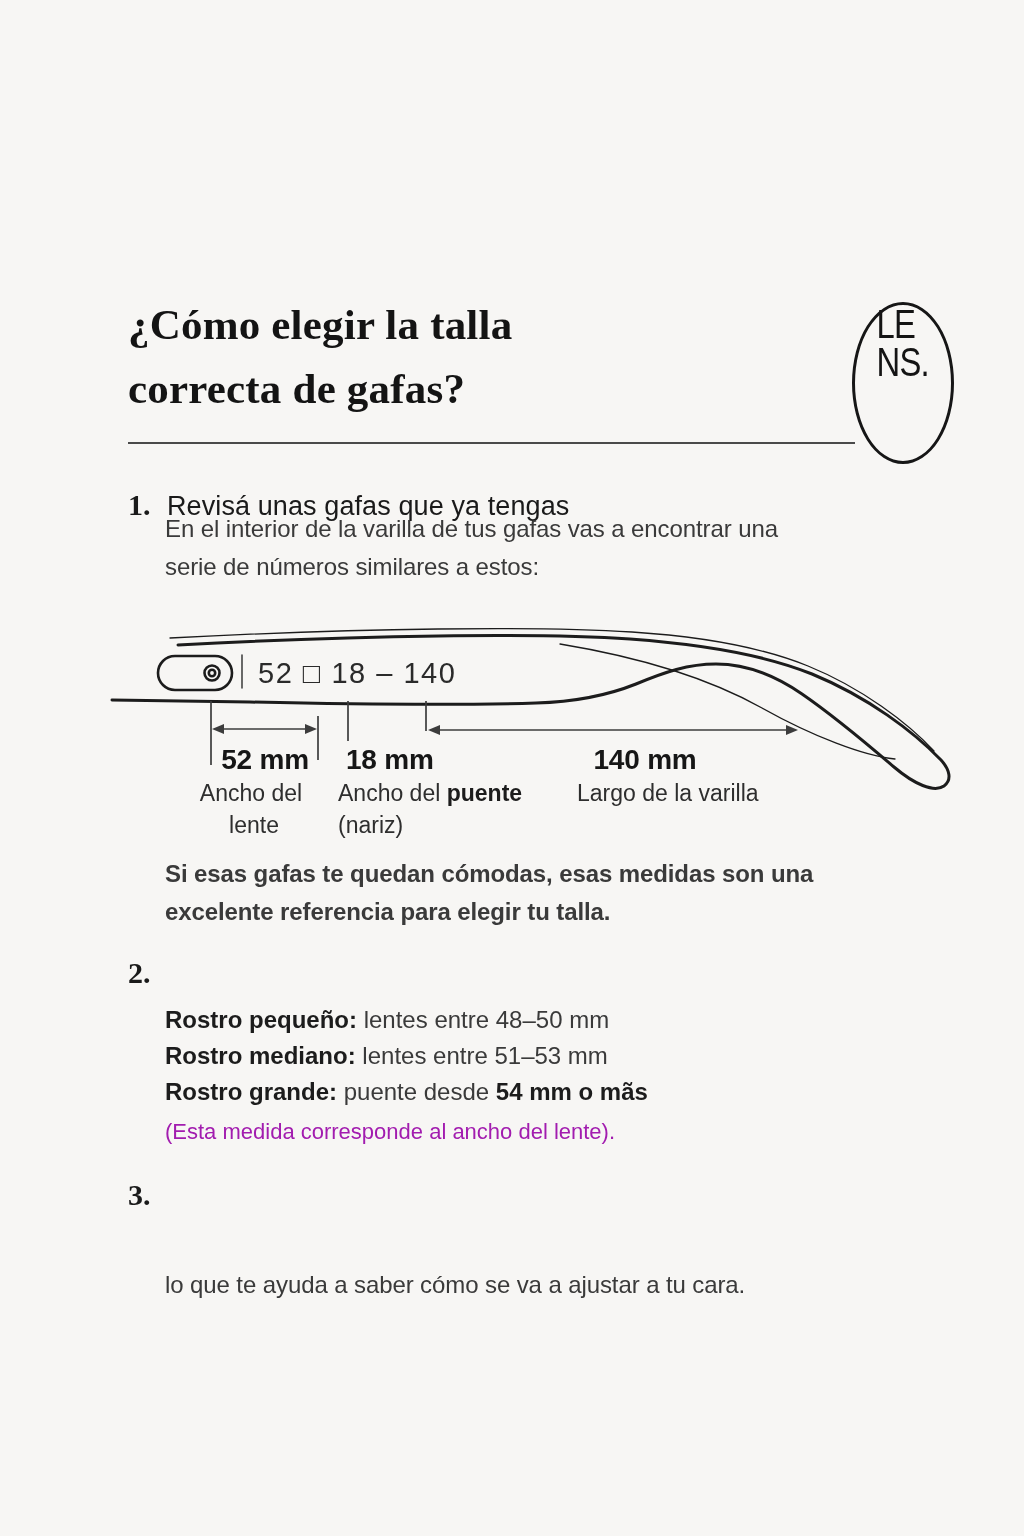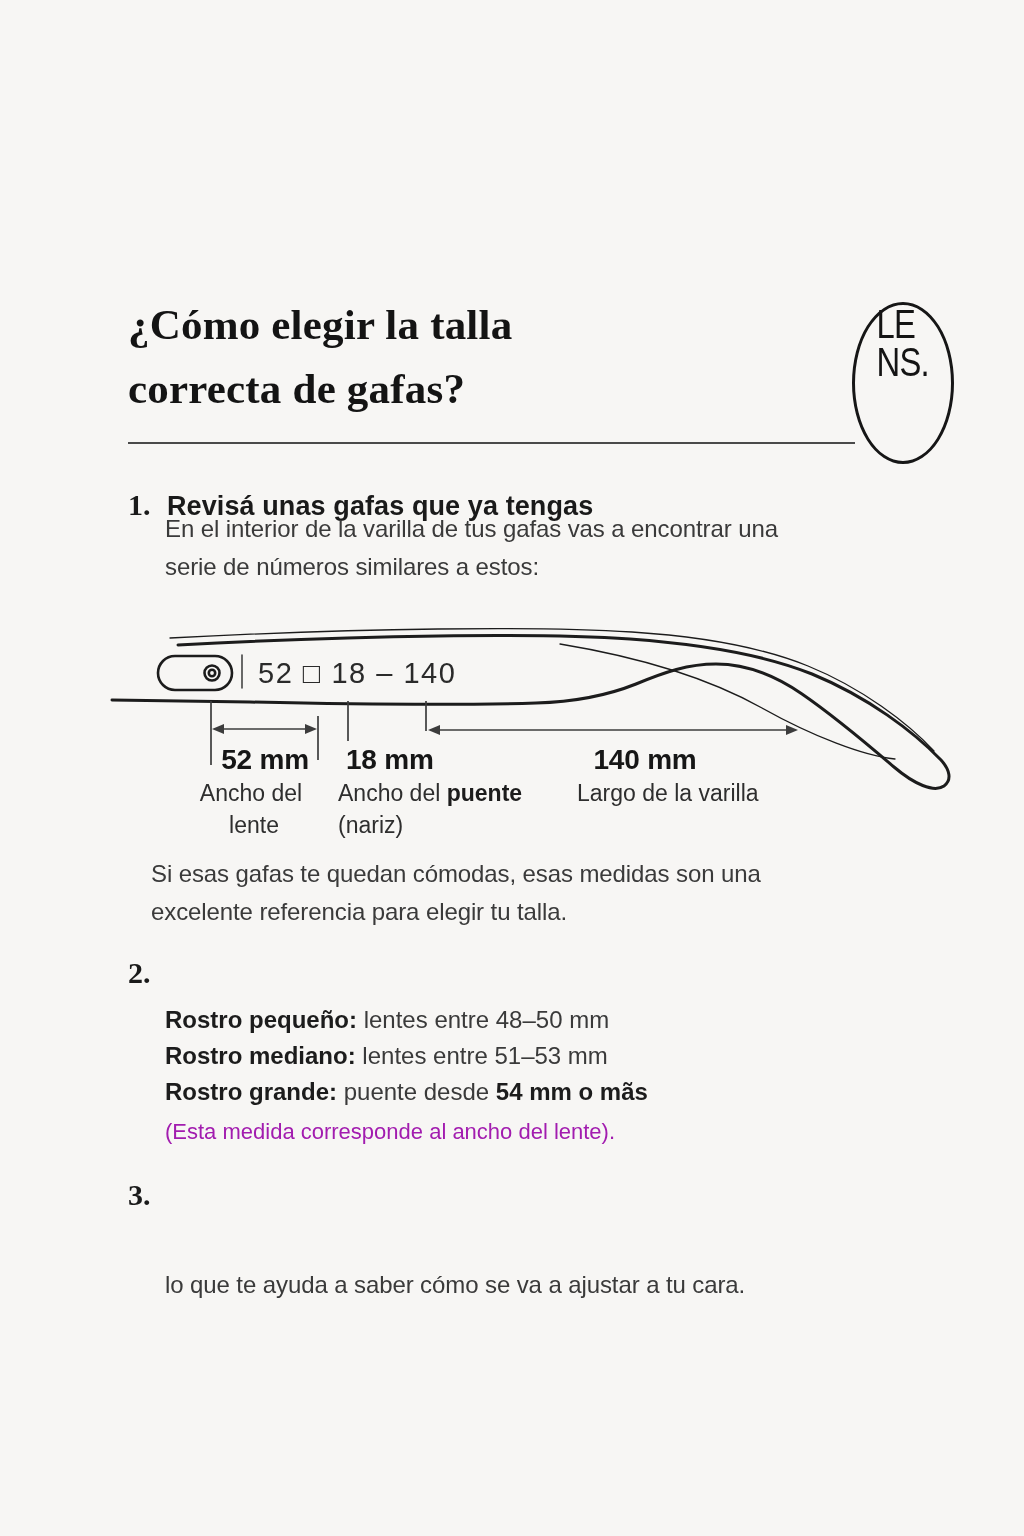--- a/index.html
+++ b/index.html
@@ -52,38 +52,38 @@
     color: #1a1a1a;
   }
   .sec-num {
     font-family: "Liberation Serif", "DejaVu Serif", serif;
     font-weight: 600;
     font-size: 30px;
     width: 39px;
     flex: none;
   }
   .sec-title {
-    font-weight: 700;
+    font-weight: 400;
     font-size: 27px;
     letter-spacing: 0.1px;
   }
   .h1pos { left: 128px; top: 488px; }
   .h2pos { left: 128px; top: 956px; }
   .h3pos { left: 128px; top: 1178px; }
 
   
   .body-copy {
     font-size: 24px;
     line-height: 38px;
     color: #3a3a3a;
     letter-spacing: -0.1px;
     white-space: nowrap;
   }
   .p1 { left: 165px; top: 510px; }
-  .p2 { left: 151px; top: 855px; }
+  .p2 { left: 165px; top: 855px; font-weight: bold; }
   .p3 { left: 165px; top: 1228px; }
 
   
   .face-list { left: 165px; top: 1002px; font-size: 24px; line-height: 36px; white-space: nowrap; }
   .face-list .b { font-weight: 700; color: #1c1c1c; }
   .note {
     left: 165px; top: 1119px;
     font-size: 22px; color: #a21caf;
     white-space: nowrap;
   }

